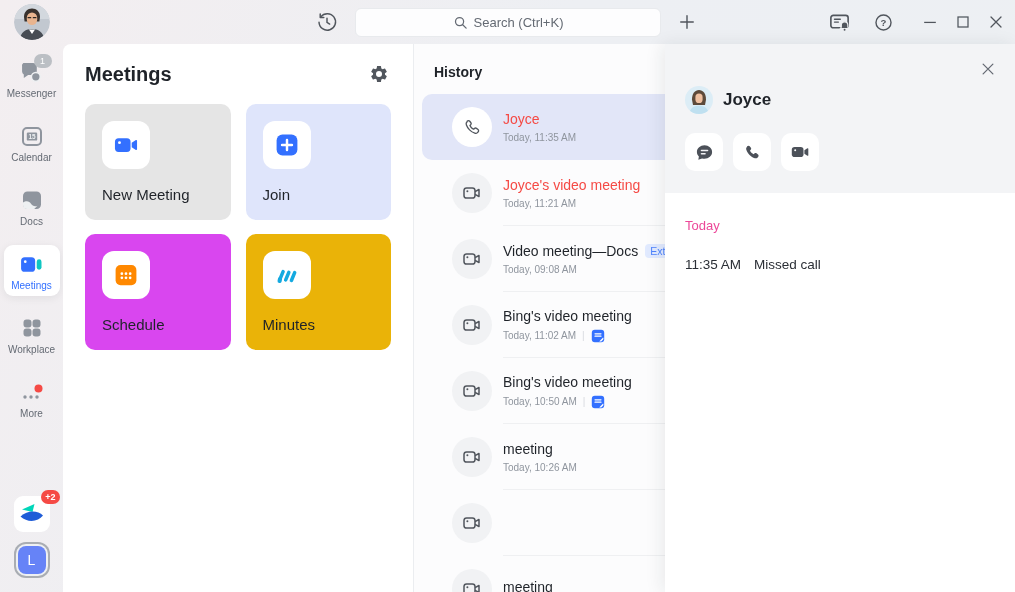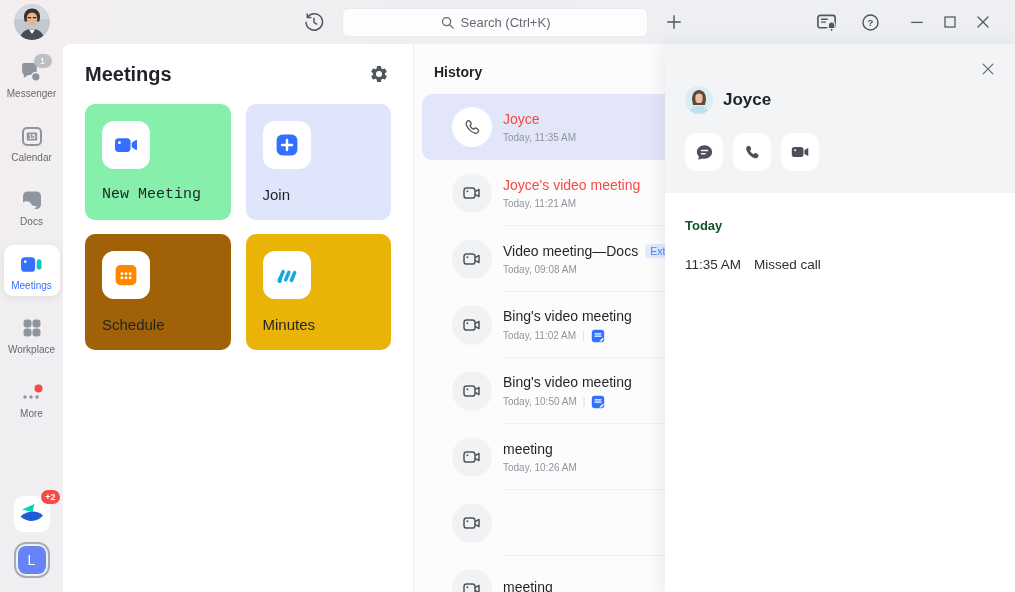--- a/index.html
+++ b/index.html
@@ -1,20 +1,20 @@
 <!DOCTYPE html>
 <html><head>
 <meta charset="utf-8">
 <style>
   html,body{margin:0;padding:0;background:#d9dbdf;}
   .app{position:relative;width:1015px;height:592px;overflow:hidden;
        font-family:"Liberation Sans",sans-serif;color:#1f2329;
        background:linear-gradient(115deg,#f3eef0 0%,#edeff3 45%,#edf0f3 100%);}
   
-  .topbar{position:absolute;left:50px;top:0;width:952px;height:44px;}
+  .topbar{position:absolute;left:63px;top:0;width:952px;height:44px;}
   .tb-ic{position:absolute;top:10px;width:24px;height:24px;display:flex;align-items:center;justify-content:center;cursor:pointer;}
   .tb-clock{left:252px;}
   .tb-search{position:absolute;left:292px;top:8px;width:304px;height:27px;background:#fdfdfe;
              border:1px solid #e8eaed;border-radius:6px;display:flex;align-items:center;justify-content:center;gap:6px;
              color:#646a73;font-size:13px;cursor:text;}
   .tb-plus{left:612px;}
   .tb-cast{right:164px;}
   .tb-help{right:120px;}
   .tb-min{right:73px;}
   .tb-max{right:40px;}
@@ -64,21 +64,21 @@
   .hist-sep{color:#d8dbdf;}
   
   .detail-panel{position:absolute;top:0;right:0;bottom:0;width:350px;background:#fff;box-shadow:-4px 0 16px rgba(31,35,41,.08);}
   .detail-head{background:#f3f4f6;height:149px;box-sizing:border-box;padding:14px 20px;position:relative;}
   .detail-close{position:absolute;top:14px;right:16px;width:22px;height:22px;display:flex;align-items:center;justify-content:center;cursor:pointer;}
   .detail-person{margin-top:28px;display:flex;align-items:center;gap:10px;}
   .detail-name{font-size:17px;font-weight:700;}
   .detail-actions{margin-top:19px;display:flex;gap:10px;}
   .act-btn{width:38px;height:38px;border-radius:10px;background:#fff;display:flex;align-items:center;justify-content:center;cursor:pointer;border:none;}
   .detail-body{padding:25px 20px;}
-  .detail-day{font-size:13px;color:#14532d;font-weight:bold;}
+  .detail-day{font-size:13px;color:#ec4899;}
   .detail-event{margin-top:24px;display:flex;gap:13px;font-size:13.5px;color:#2b2f36;}
   .ic{display:flex;align-items:center;justify-content:center;}
 </style>
 </head>
 <body>
 
 <div class="app">
 
   <div class="topbar">
     <div class="tb-ic tb-clock">
@@ -244,21 +244,21 @@
     <div class="meet-panel">
       <div class="meet-head">
         <div class="meet-title">Meetings</div>
         <div class="gear-btn">
           <svg width="20" height="20" viewBox="0 0 24 24" fill="#51565d">
             <path d="M19.14 12.94c.04-.3.06-.61.06-.94 0-.32-.02-.64-.07-.94l2.03-1.58a.49.49 0 0 0 .12-.61l-1.92-3.32a.49.49 0 0 0-.59-.22l-2.39.96c-.5-.38-1.03-.7-1.62-.94l-.36-2.54a.48.48 0 0 0-.48-.41h-3.84c-.24 0-.43.17-.47.41l-.36 2.54c-.59.24-1.13.57-1.62.94l-2.39-.96a.49.49 0 0 0-.59.22L2.74 8.87c-.12.21-.08.47.12.61l2.03 1.58c-.05.3-.09.63-.09.94s.02.64.07.94l-2.03 1.58a.49.49 0 0 0-.12.61l1.92 3.32c.12.22.37.29.59.22l2.39-.96c.5.38 1.03.7 1.62.94l.36 2.54c.05.24.24.41.48.41h3.84c.24 0 .44-.17.47-.41l.36-2.54c.59-.24 1.13-.56 1.62-.94l2.39.96c.22.08.47 0 .59-.22l1.92-3.32a.49.49 0 0 0-.12-.61l-2.01-1.58zM12 15.6A3.6 3.6 0 1 1 12 8.4a3.6 3.6 0 0 1 0 7.2z"></path>
           </svg>
         </div>
       </div>
       <div class="card-grid">
-          <div class="m-card" style="background: #86efac; font-family: Liberation Mono, monospace;">
+          <div class="m-card" style="background: #e5e5e5;">
             <div class="m-tile">
               <span class="ic">
                 <svg width="26" height="26" viewBox="0 0 20 20">
                   <rect x="1.5" y="4.8" width="12" height="10.5" rx="2.8" fill="#3370ff"></rect>
                   <circle cx="5" cy="8.2" r="1.1" fill="#fff"></circle>
                   <path d="M14.4 8.2l3.2-2c.4-.25.9.05.9.5v6.6c0 .45-.5.75-.9.5l-3.2-2z" fill="#3370ff"></path>
                 </svg>
               </span>
             </div>
             <div class="m-label">New Meeting</div>
@@ -267,21 +267,21 @@
             <div class="m-tile">
               <span class="ic">
                 <svg width="26" height="26" viewBox="0 0 20 20">
                   <rect x="2" y="2" width="16" height="16" rx="4.5" fill="#3370ff"></rect>
                   <path d="M10 6.2v7.6M6.2 10h7.6" stroke="#fff" stroke-width="1.9" stroke-linecap="round"></path>
                 </svg>
               </span>
             </div>
             <div class="m-label">Join</div>
           </div>
-          <div class="m-card" style="background: #a16207;">
+          <div class="m-card" style="background: #d946ef;">
             <div class="m-tile">
               <span class="ic">
                 <svg width="26" height="26" viewBox="0 0 20 20">
                   <rect x="2" y="2.4" width="16" height="15.5" rx="3.8" fill="#ff8800"></rect>
                   <g fill="#fff">
                     <circle cx="6.8" cy="9" r="1.05"></circle>
                     <circle cx="10" cy="9" r="1.05"></circle>
                     <circle cx="13.2" cy="9" r="1.05"></circle>
                     <circle cx="6.8" cy="12.2" r="1.05"></circle>
                     <circle cx="10" cy="12.2" r="1.05"></circle>

